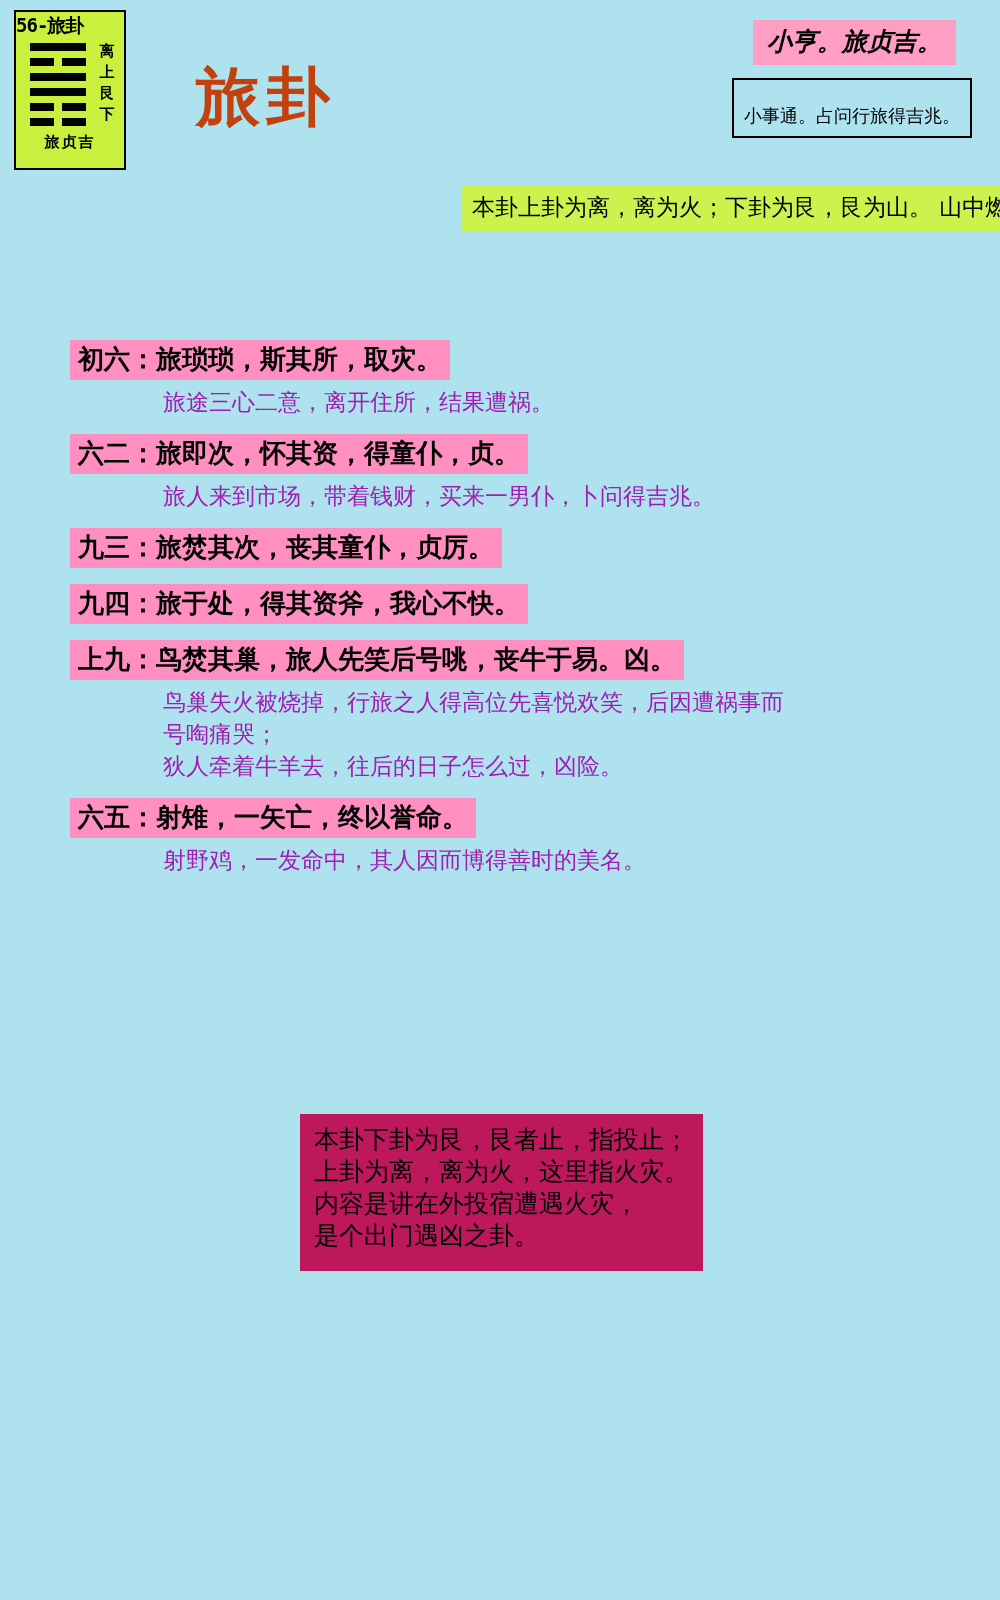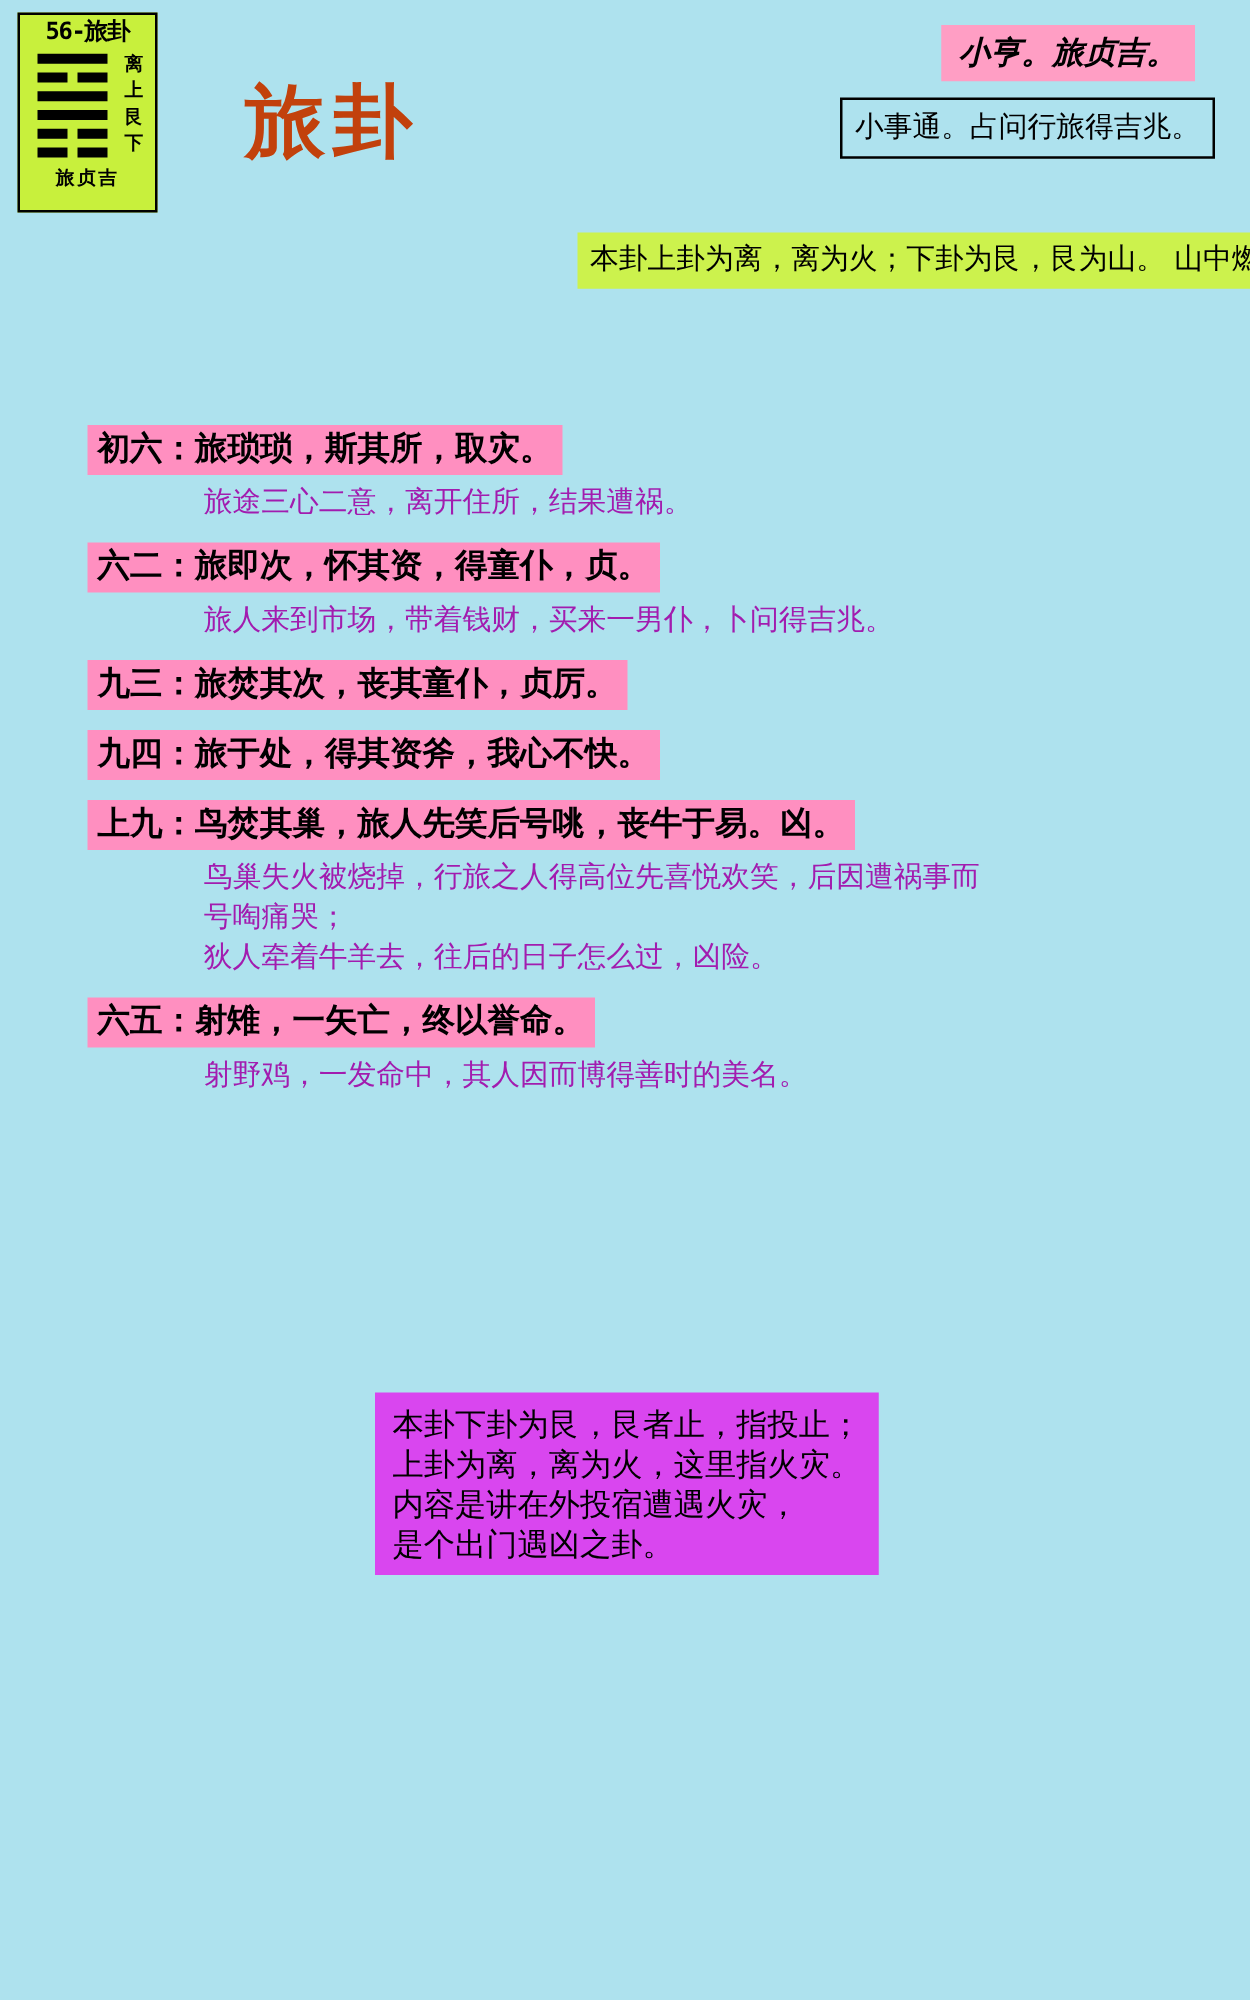--- a/index.html
+++ b/index.html
@@ -20,21 +20,21 @@
     position: absolute;
     left: 14px;
     top: 10px;
     width: 112px;
     height: 160px;
     background: #c8f03c;
     border: 2px solid #000;
     box-sizing: border-box;
   }
   .badge-title {
-    text-align: center;
+    text-align: left;
     font-family: "DejaVu Sans Mono", monospace;
     font-weight: bold;
     font-size: 19px;
     line-height: 24px;
     letter-spacing: -1px;
     color: #000;
     margin-top: 1px;
   }
   .badge-mid {
     position: relative;
@@ -103,23 +103,23 @@
     font-size: 25px;
     color: #000;
     white-space: nowrap;
     font-style: italic;
   }
   .judgement-note {
     position: absolute;
     right: 28px;
     top: 78px;
     border: 2px solid #000;
-    padding: 6px 10px 8px;
+    padding: 24px 10px 8px;
     font-family: Liberation Sans, sans-serif;
-    font-size: 23px;
+    font-size: 18px;
     color: #000;
     white-space: nowrap;
     background: transparent;
   }
 
   
   .green-box {
     position: absolute;
     left: 462px;
     top: 186px;
@@ -162,22 +162,22 @@
     line-height: 32px;
     color: #a21caf;
     white-space: pre-line;
   }
 
   
   .orange-box {
     position: absolute;
     left: 300px;
     top: 1114px;
-    background: #d946ef;
-    padding: 10px 14px 8px 14px;
+    background: #be185d;
+    padding: 10px 14px 19px 14px;
     font-family: "DejaVu Sans", sans-serif;
     font-size: 25px;
     line-height: 32px;
     color: #000;
     white-space: pre-line;
   }
 </style>
 </head>
 <body>
 

